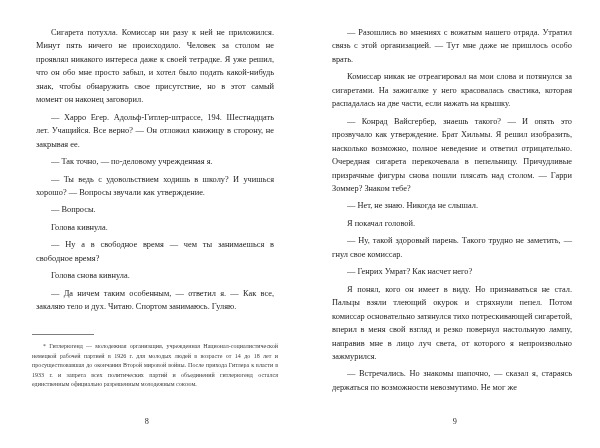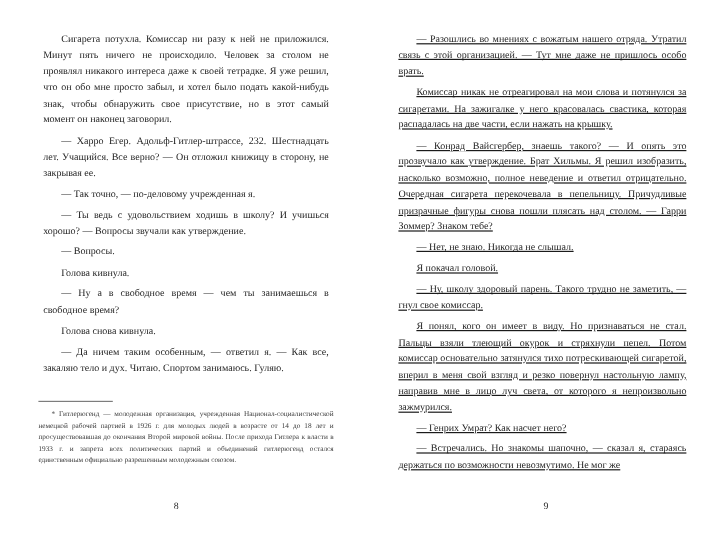--- a/index.html
+++ b/index.html
@@ -24,21 +24,21 @@
   }
 
   .page {
     position: relative;
     width: 300px;
     height: 448px;
     box-sizing: border-box;
   }
 
   .page-left  { padding: 22px 22px 0 32px; }
-  .page-right { padding: 22px 24px 0 28px; text-decoration: underline; }
+  .page-right { padding: 22px 24px 0 28px; }
 
   .textblock {
     font-size: 8.35px;
     line-height: 13.45px;
     text-align: justify;
     text-justify: inter-word;
     -webkit-hyphens: manual;
     hyphens: manual;
     color: #1d1d1d;
   }
@@ -96,21 +96,21 @@
 </style>
 </head>
 <body>
 
 <div class="spread">
 
   <div class="page page-left">
 
     <div class="textblock">
       <p>Сигарета потухла. Комиссар ни разу к ней не приложился. Минут пять ничего не происходило. Человек за столом не проявлял никакого интереса даже к своей тетрадке. Я уже решил, что он обо мне просто забыл, и хотел было подать какой-нибудь знак, чтобы обнаружить свое присутствие, но в этот самый момент он наконец заговорил.</p>
-      <p>— Харро Егер. Адольф-Гитлер-штрассе, 232. Шестнадцать лет. Учащийся. Все верно? — Он отложил книжицу в сторону, не закрывая ее.</p>
+      <p>— Харро Егер. Адольф-Гитлер-штрассе, 194. Шестнадцать лет. Учащийся. Все верно? — Он отложил книжицу в сторону, не закрывая ее.</p>
       <p>— Так точно, — по-деловому учрежденная я.</p>
       <p>— Ты ведь с удовольствием ходишь в школу? И учишься хорошо? — Вопросы звучали как утверждение.</p>
       <p>— Вопросы.</p>
       <p>Голова кивнула.</p>
       <p>— Ну а в свободное время — чем ты занимаешься в свободное время?</p>
       <p>Голова снова кивнула.</p>
       <p>— Да ничем таким особенным, — ответил я. — Как все, закаляю тело и дух. Читаю. Спортом занимаюсь. Гуляю.</p>
     </div>
 
     <div class="footnote-wrap">
@@ -124,22 +124,22 @@
   </div>
 
   <div class="page page-right">
 
     <div class="textblock">
       <p>— Разошлись во мнениях с вожатым нашего отряда. Утратил связь с этой организацией. — Тут мне даже не пришлось особо врать.</p>
       <p>Комиссар никак не отреагировал на мои слова и потянулся за сигаретами. На зажигалке у него красовалась свастика, которая распадалась на две части, если нажать на крышку.</p>
       <p>— Конрад Вайсгербер, знаешь такого? — И опять это прозвучало как утверждение. Брат Хильмы. Я решил изобразить, насколько возможно, полное неведение и ответил отрицательно. Очередная сигарета перекочевала в пепельницу. Причудливые призрачные фигуры снова пошли плясать над столом. — Гарри Зоммер? Знаком тебе?</p>
       <p>— Нет, не знаю. Никогда не слышал.</p>
       <p>Я покачал головой.</p>
-      <p>— Ну, школу здоровый парень. Такого трудно не заметить, — гнул свое комиссар.</p>
+      <p>— Ну, такой здоровый парень. Такого трудно не заметить, — гнул свое комиссар.</p>
+      <p>— Генрих Умрат? Как насчет него?</p>
       <p>Я понял, кого он имеет в виду. Но признаваться не стал. Пальцы взяли тлеющий окурок и стряхнули пепел. Потом комиссар основательно затянулся тихо потрескивающей сигаретой, вперил в меня свой взгляд и резко повернул настольную лампу, направив мне в лицо луч света, от которого я непроизвольно зажмурился.</p>
-      <p>— Генрих Умрат? Как насчет него?</p>
       <p>— Встречались. Но знакомы шапочно, — сказал я, стараясь держаться по возможности невозмутимо. Не мог же</p>
     </div>
 
     <div class="folio">9</div>
   </div>
 
 </div>
 
 </body></html>

